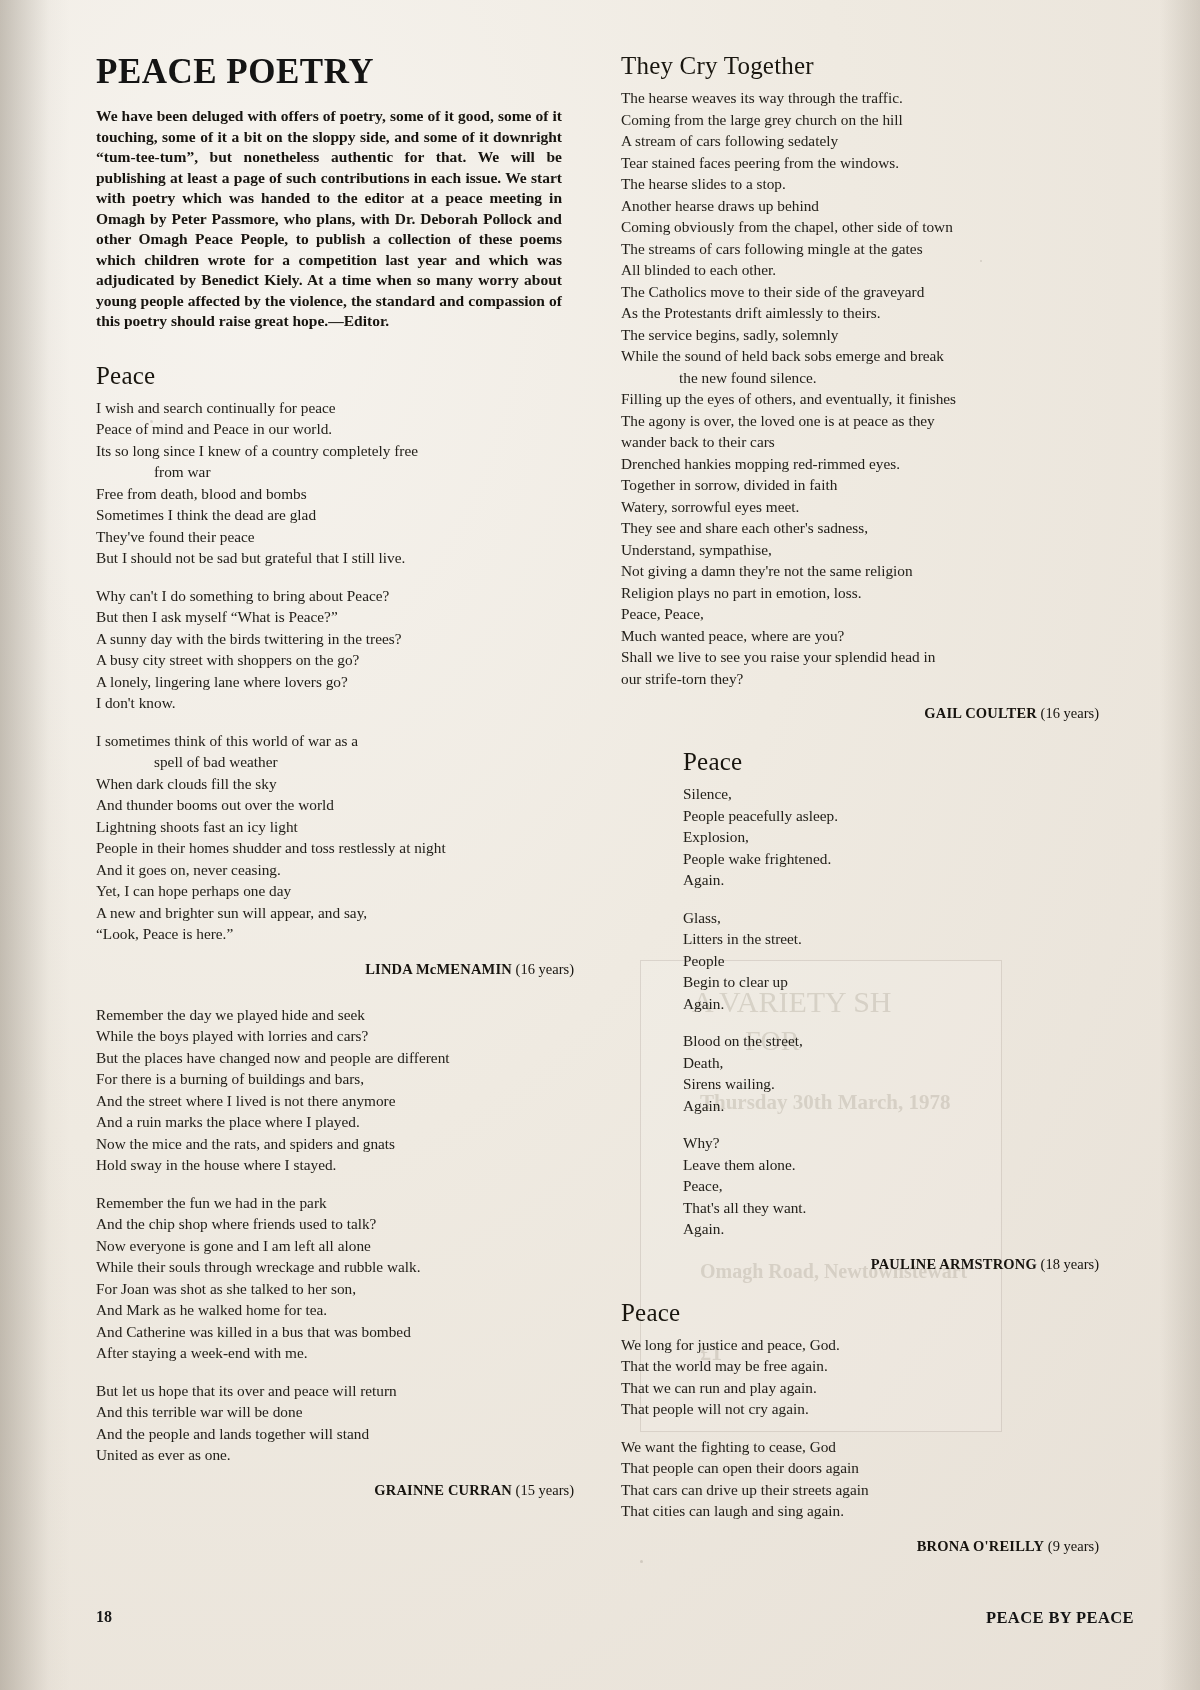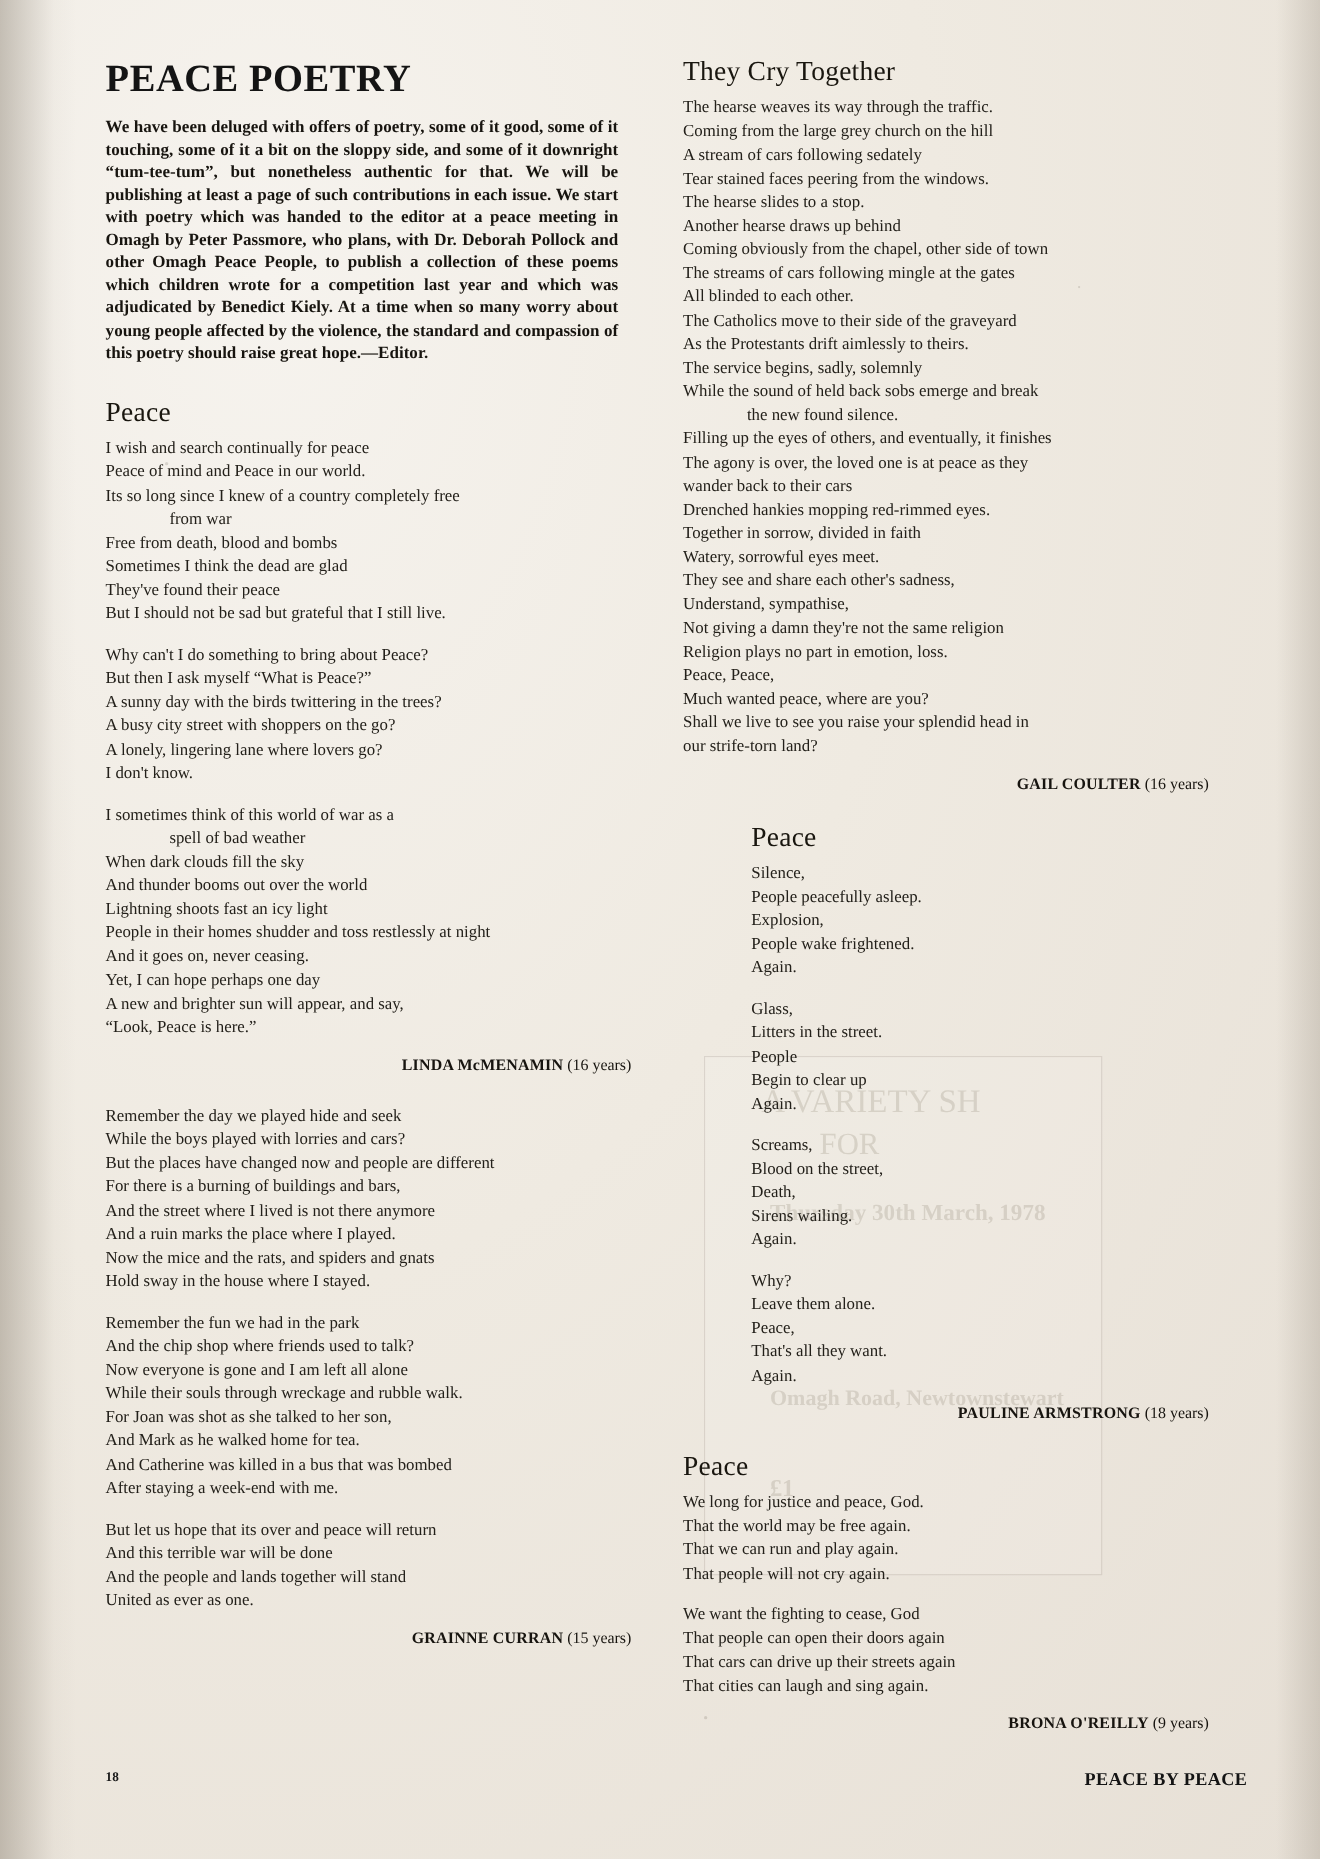--- a/index.html
+++ b/index.html
@@ -113,21 +113,21 @@
     position: absolute;
     left: 96px;
     right: 66px;
     top: 1608px;
     height: 28px;
   }
   .page-number {
     position: absolute;
     left: 0;
     top: 0;
-    font-size: 12px;
+    font-size: 16px;
     font-weight: bold;
     color: #1a1a1a;
   }
   .footer-title {
     position: absolute;
     right: 0;
     top: 0;
     font-size: 16.5px;
     font-weight: bold;
     letter-spacing: 0.4px;
@@ -284,42 +284,41 @@
               <div class="line">Drenched hankies mopping red-rimmed eyes.</div>
               <div class="line">Together in sorrow, divided in faith</div>
               <div class="line">Watery, sorrowful eyes meet.</div>
               <div class="line">They see and share each other's sadness,</div>
               <div class="line">Understand, sympathise,</div>
               <div class="line">Not giving a damn they're not the same religion</div>
               <div class="line">Religion plays no part in emotion, loss.</div>
               <div class="line">Peace, Peace,</div>
               <div class="line">Much wanted peace, where are you?</div>
               <div class="line">Shall we live to see you raise your splendid head in</div>
-              <div class="line">our strife-torn land?</div>
+              <div class="line">our strife-torn they?</div>
             </div>
             <div class="byline"><b>GAIL COULTER</b><span class="age"> (16 years)</span></div>
           </div>
           <div class="poem poem-indent">
             <h2 class="poem-title">Peace</h2>
             <div class="stanza">
               <div class="line">Silence,</div>
               <div class="line">People peacefully asleep.</div>
               <div class="line">Explosion,</div>
               <div class="line">People wake frightened.</div>
               <div class="line">Again.</div>
             </div>
             <div class="stanza">
               <div class="line">Glass,</div>
               <div class="line">Litters in the street.</div>
               <div class="line">People</div>
               <div class="line">Begin to clear up</div>
               <div class="line">Again.</div>
             </div>
             <div class="stanza">
-              <div class="line">Screams,</div>
               <div class="line">Blood on the street,</div>
               <div class="line">Death,</div>
               <div class="line">Sirens wailing.</div>
               <div class="line">Again.</div>
             </div>
             <div class="stanza">
               <div class="line">Why?</div>
               <div class="line">Leave them alone.</div>
               <div class="line">Peace,</div>
               <div class="line">That's all they want.</div>

